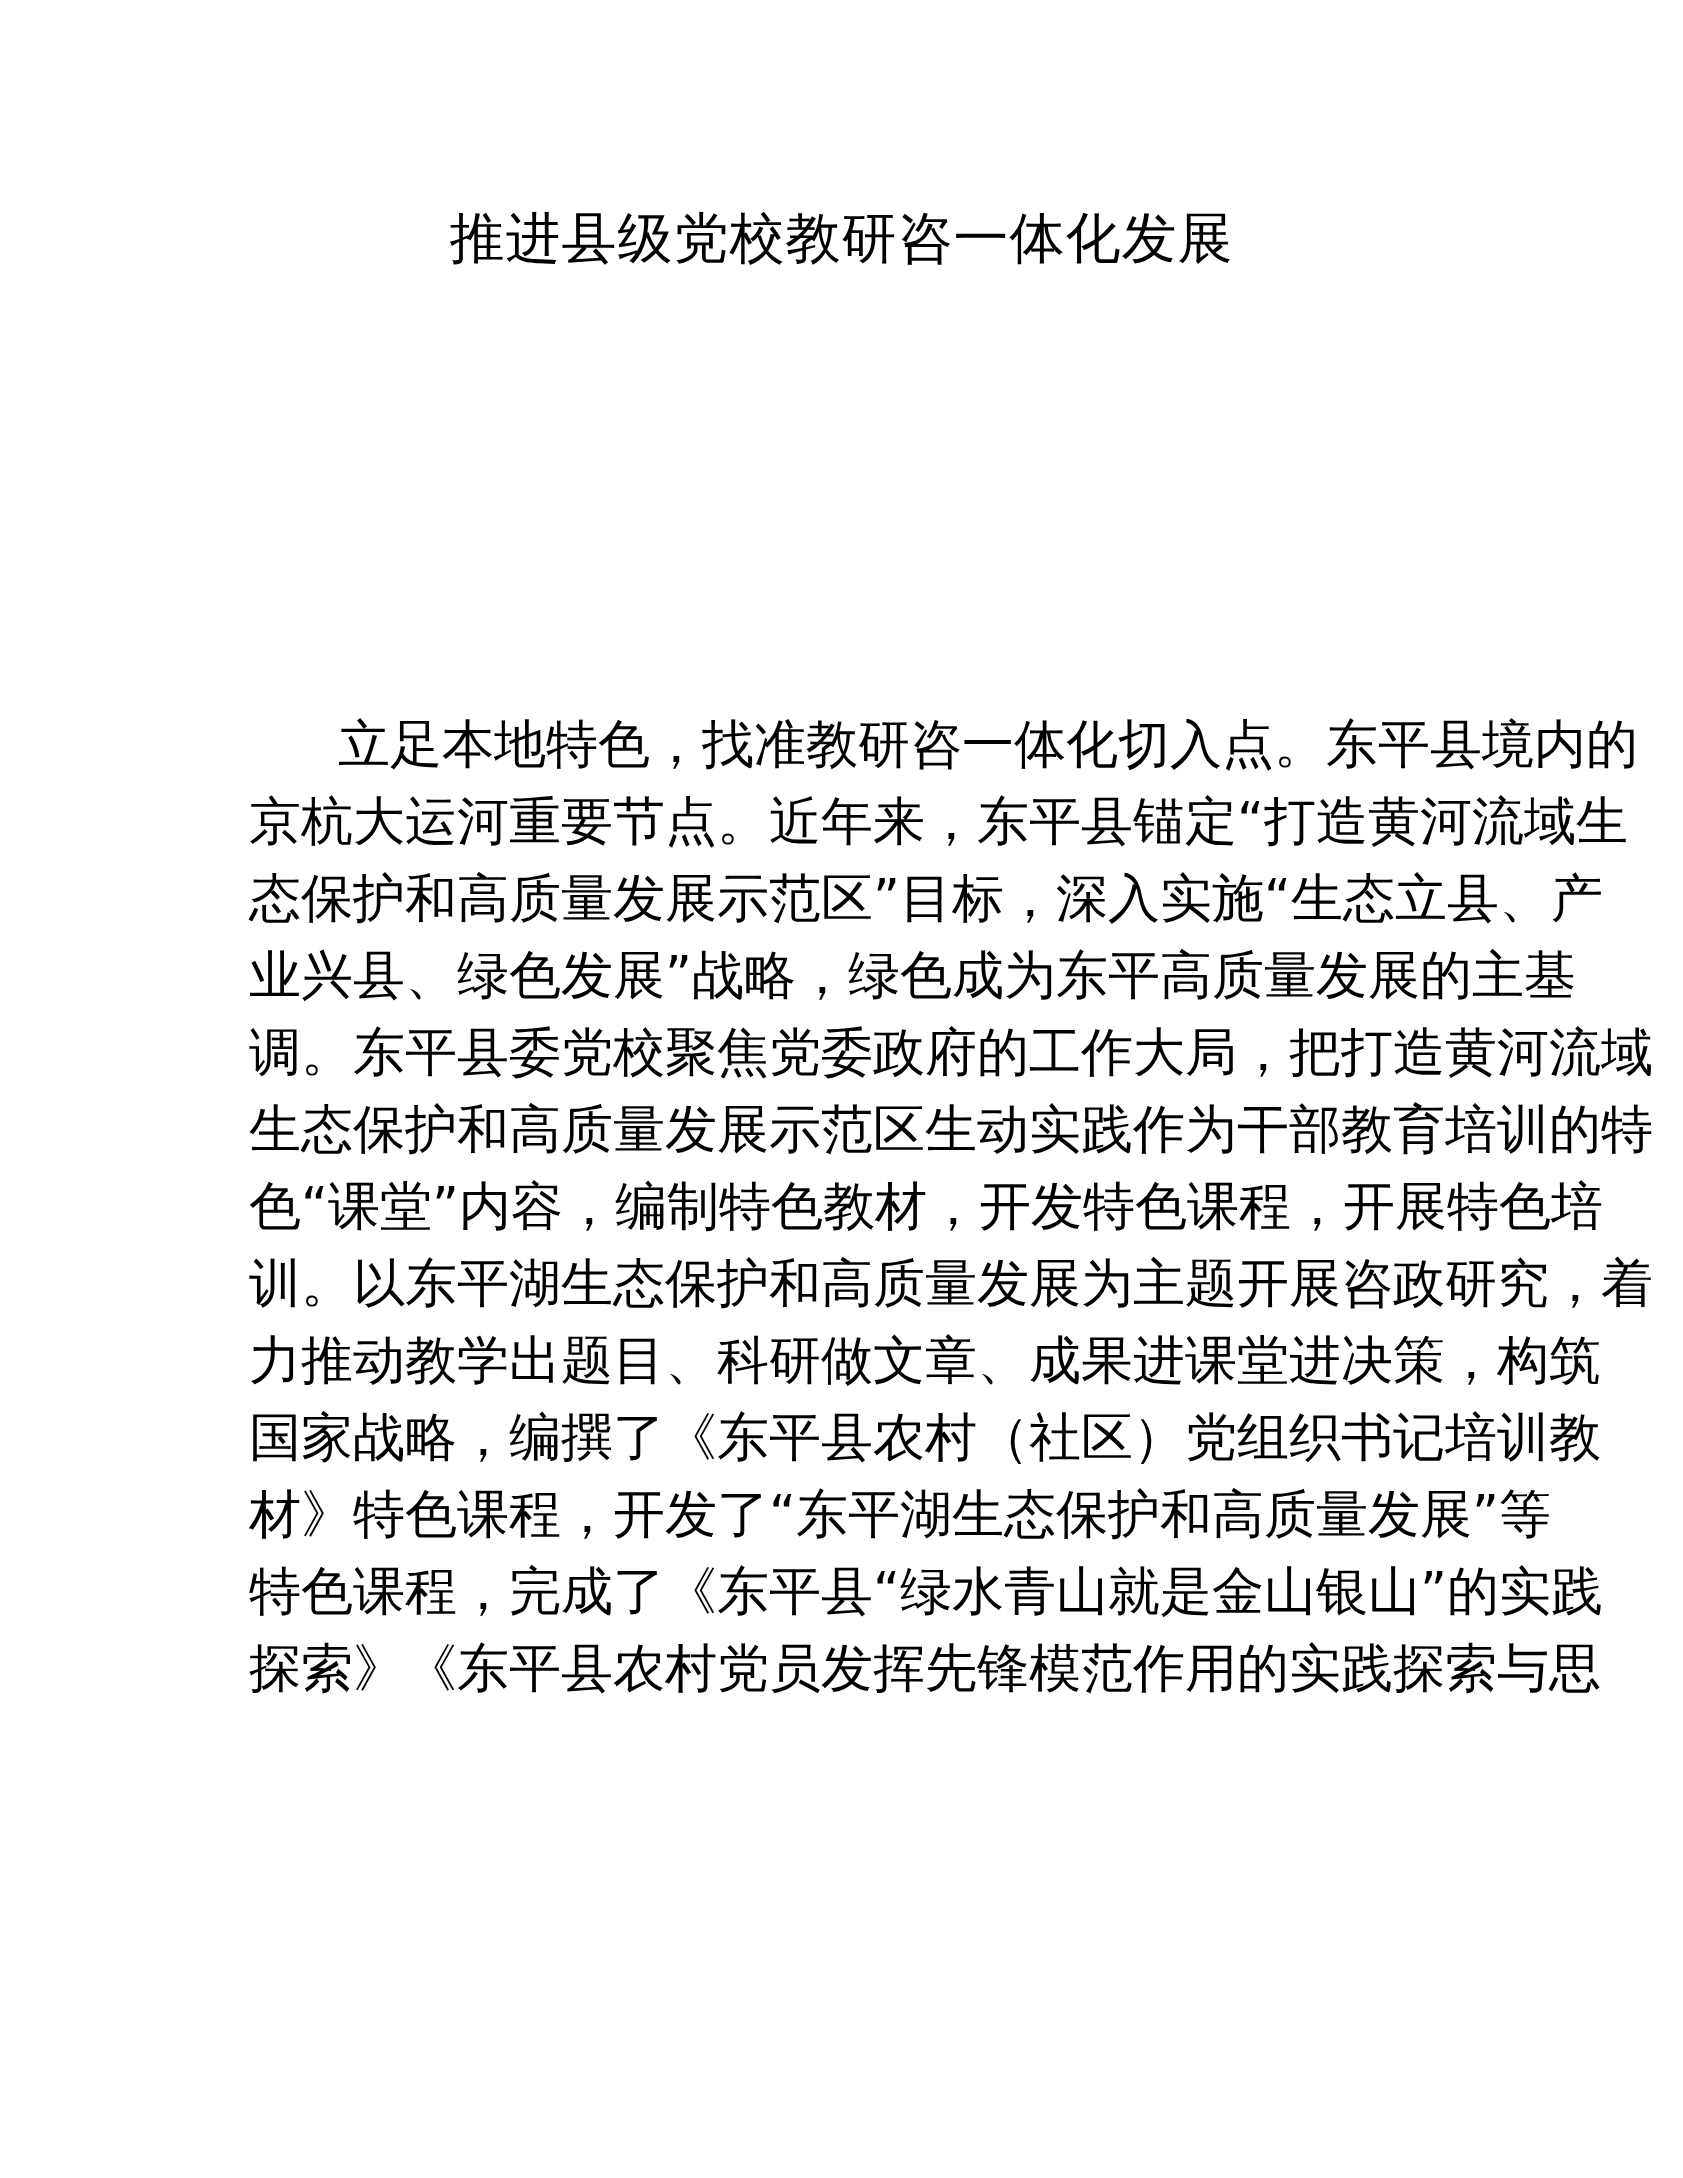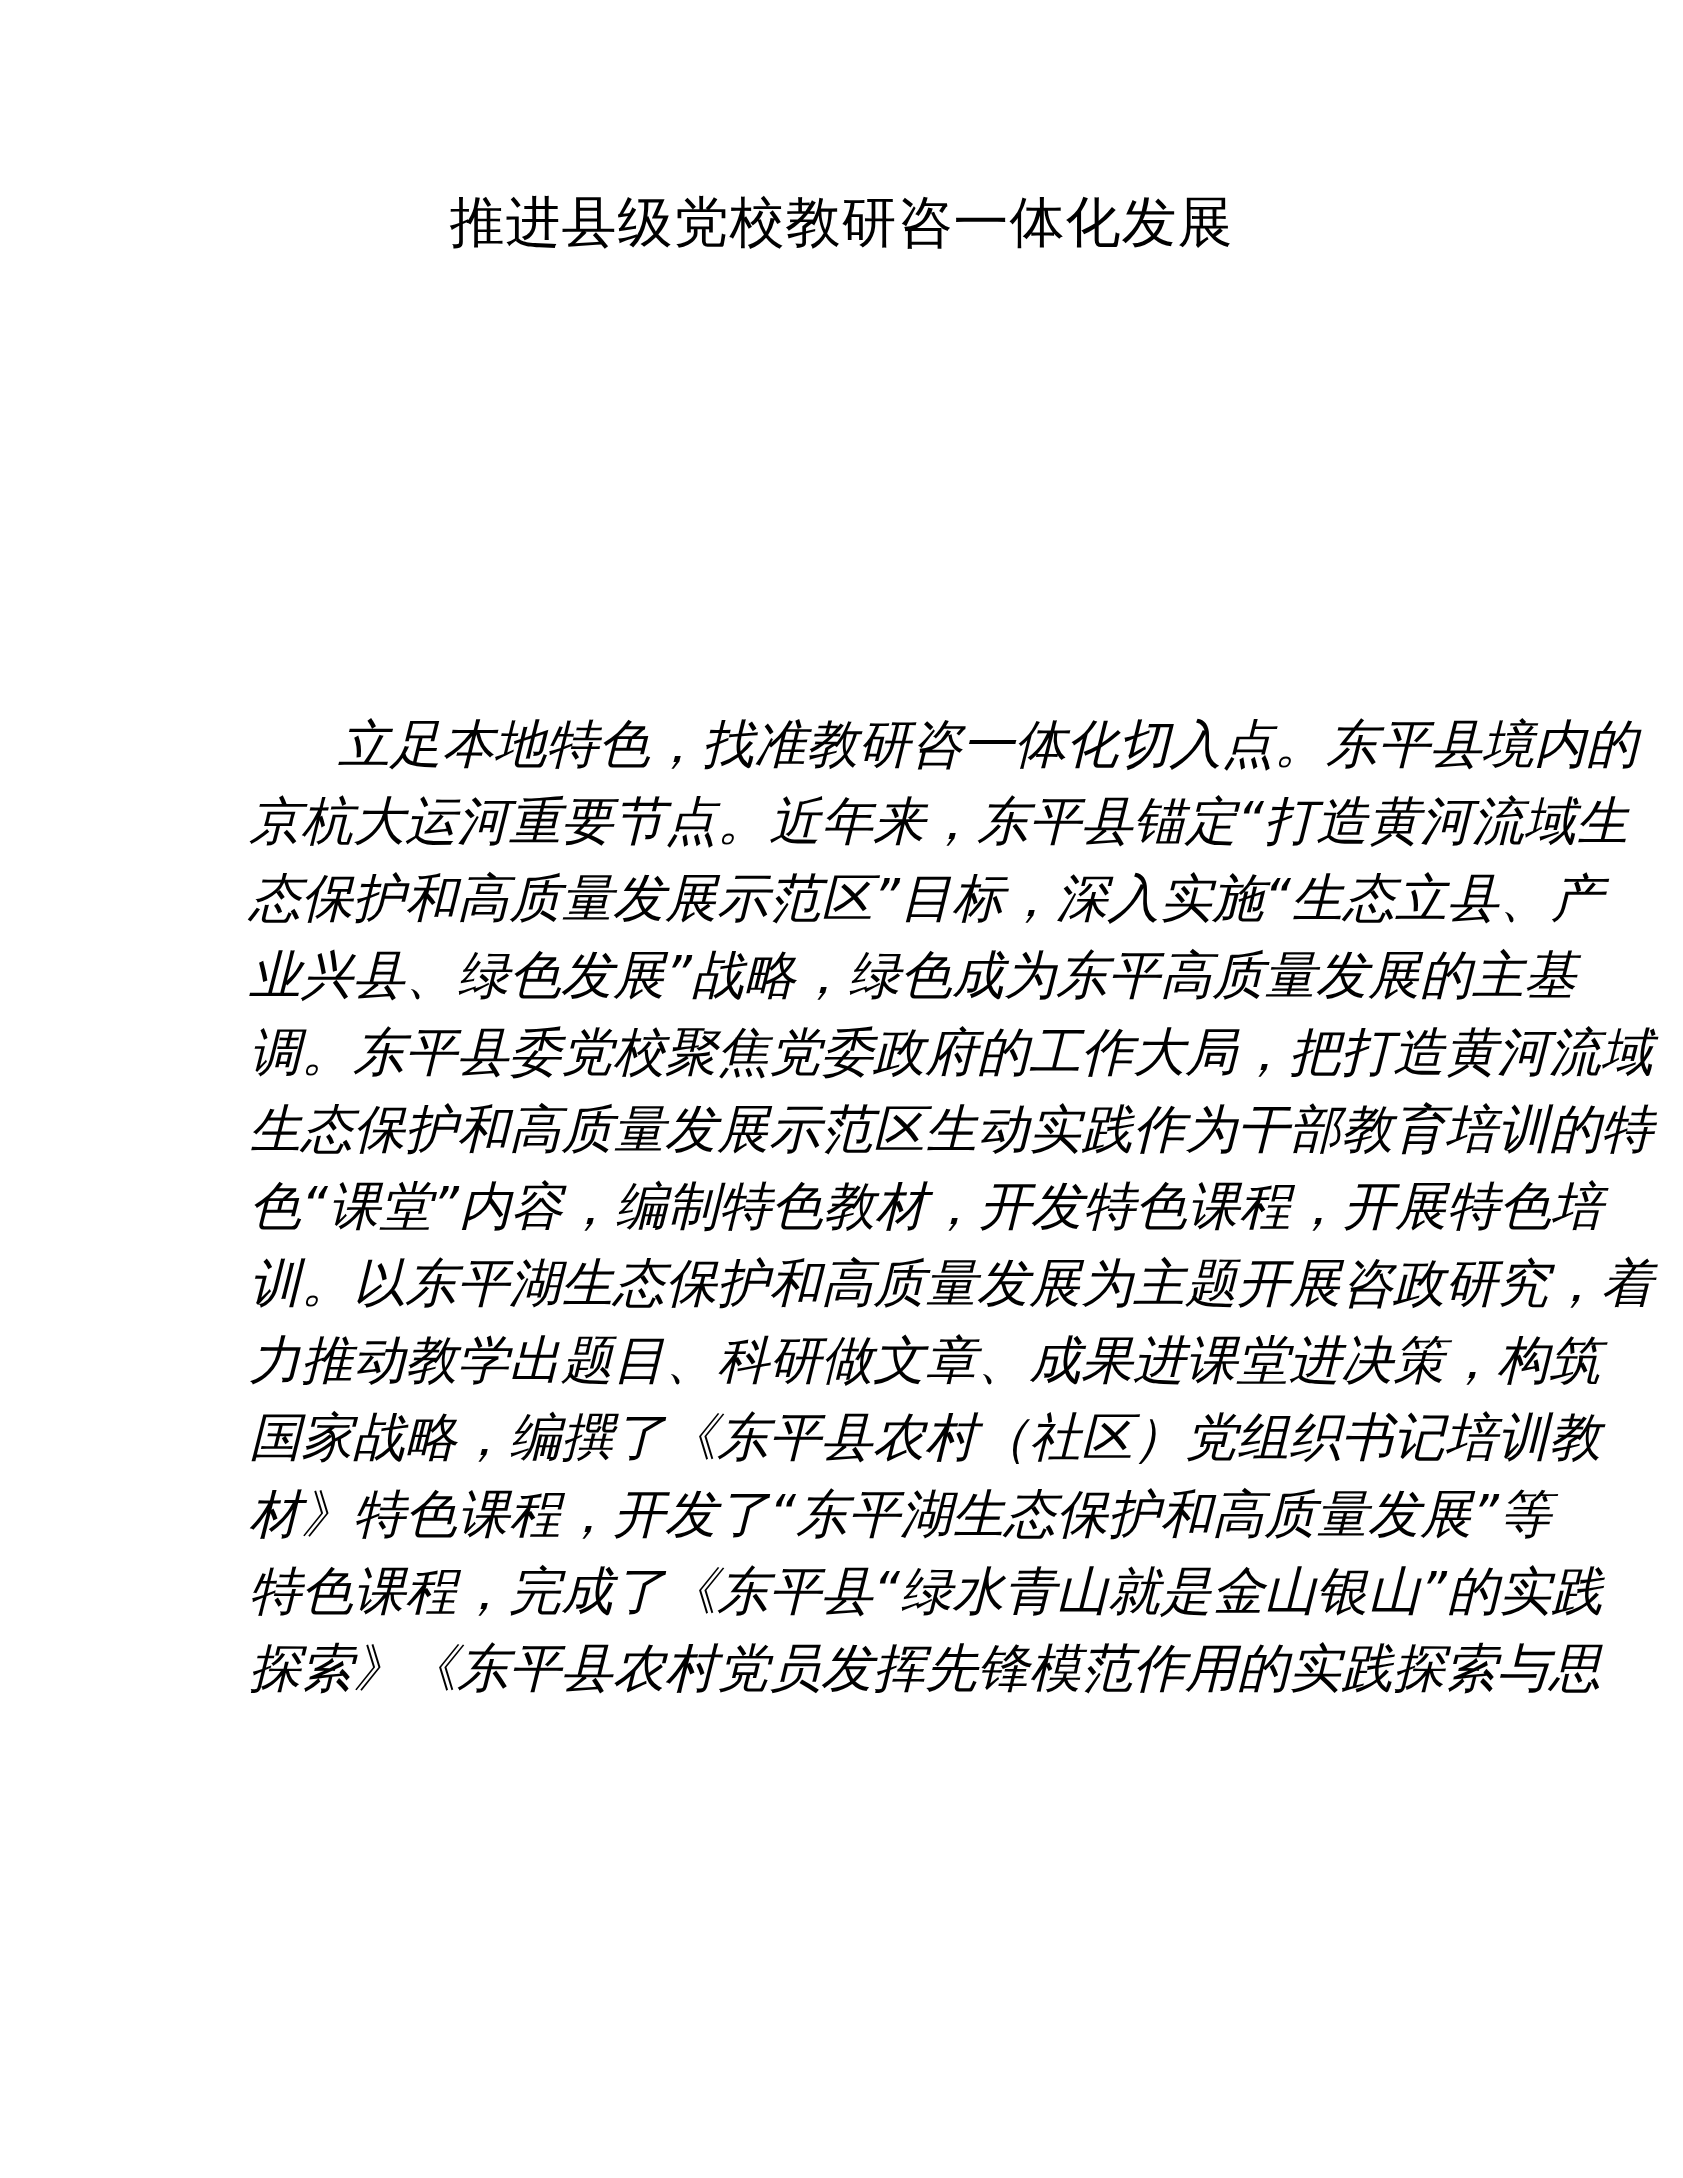--- a/index.html
+++ b/index.html
@@ -1,35 +1,35 @@
 <!DOCTYPE html>
 <html><head>
 <meta charset="utf-8">
 <style>
   html, body { margin: 0; padding: 0; background: #ffffff; }
   body { width: 1683px; height: 2178px; position: relative; overflow: hidden; color: #000000; }
   .page { position: absolute; left: 0; top: 0; width: 1683px; height: 2178px; background: #ffffff; }
   .title {
-    position: absolute; left: 0; top: 184px; width: 1683px; text-align: center;
+    position: absolute; left: 0; top: 200px; width: 1683px; text-align: center;
     font-family: "DejaVu Sans", "Liberation Sans", sans-serif;
     font-size: 55px; line-height: 77px; letter-spacing: 1px; color: #000;
   }
   .body-text {
     position: absolute; left: 249px; width: 1179px;
     font-family: "DejaVu Sans", "Liberation Sans", sans-serif;
     font-size: 52px; color: #000;
   }
   .line {
     height: 77px; line-height: 77px; white-space: nowrap;
     text-align: justify; text-align-last: justify; overflow: visible;
   }
   .line.first { padding-left: 89px; }
   .line.last { text-align-last: left; }
   #para-1 { top: 303px; }
-  #para-2 { top: 706px; font-style: italic; }
+  #para-2 { top: 706px; }
 </style>
 </head>
 <body>
 
 <div class="page">
   <div class="title">推进县级党校教研咨一体化发展</div>
 
 
   <div class="body-text" id="para-2">
     <div class="line first">立足本地特色，找准教研咨一体化切入点。东平县境内的</div>

